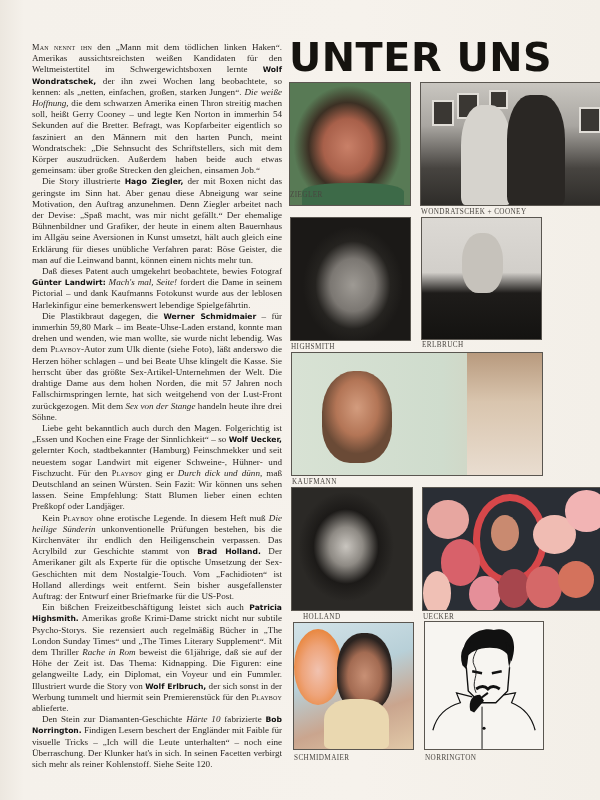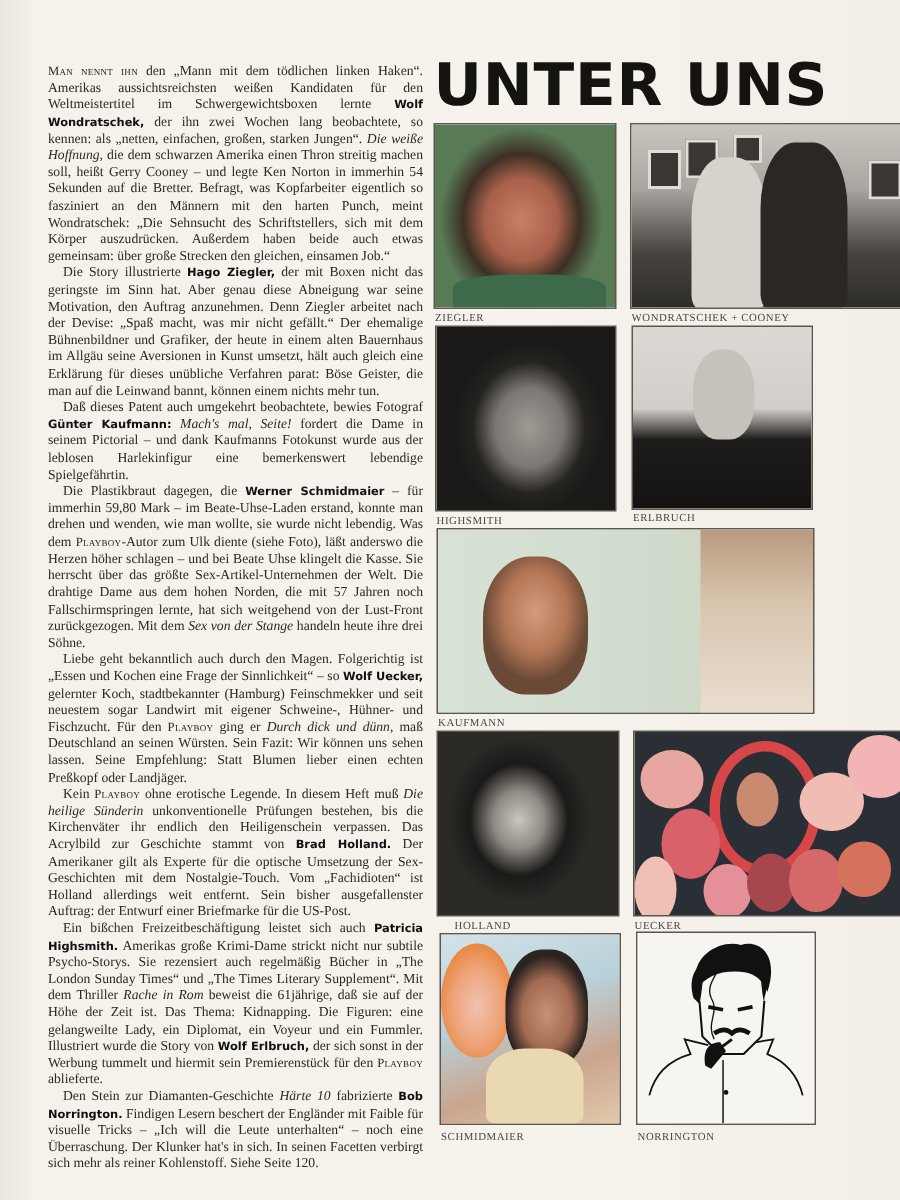--- a/index.html
+++ b/index.html
@@ -67,35 +67,35 @@
   .p-norr svg { position:absolute; inset:0; width:100%; height:100%; }
 </style>
 </head>
 <body>
 
 <div class="page">
 
   <div class="col-text" id="article">
       <p class="first"><span class="sc">Man nennt ihn</span><span> den „Mann mit dem tödlichen linken Haken“. Amerikas aussichtsreichsten weißen Kandidaten für den Weltmeistertitel im Schwergewichtsboxen lernte </span><span class="name">Wolf Wondratschek,</span><span> der ihn zwei Wochen lang beobachtete, so kennen: als „netten, einfachen, großen, starken Jungen“. </span><span class="it">Die weiße Hoffnung,</span><span> die dem schwarzen Amerika einen Thron streitig machen soll, heißt Gerry Cooney – und legte Ken Norton in immerhin 54 Sekunden auf die Bretter. Befragt, was Kopfarbeiter eigentlich so fasziniert an den Männern mit den harten Punch, meint Wondratschek: „Die Sehnsucht des Schriftstellers, sich mit dem Körper auszudrücken. Außerdem haben beide auch etwas gemeinsam: über große Strecken den gleichen, einsamen Job.“</span></p>
       <p><span>Die Story illustrierte </span><span class="name">Hago Ziegler,</span><span> der mit Boxen nicht das geringste im Sinn hat. Aber genau diese Abneigung war seine Motivation, den Auftrag anzunehmen. Denn Ziegler arbeitet nach der Devise: „Spaß macht, was mir nicht gefällt.“ Der ehemalige Bühnenbildner und Grafiker, der heute in einem alten Bauernhaus im Allgäu seine Aversionen in Kunst umsetzt, hält auch gleich eine Erklärung für dieses unübliche Verfahren parat: Böse Geister, die man auf die Leinwand bannt, können einem nichts mehr tun.</span></p>
-      <p><span>Daß dieses Patent auch umgekehrt beobachtete, bewies Fotograf </span><span class="name">Günter Kaufmann:</span><span> </span><span class="it">Mach's mal, Seite!</span><span> fordert die Dame in seinem Pictorial – und dank Kaufmanns Fotokunst wurde aus der leblosen Harlekinfigur eine bemerkenswert lebendige Spielgefährtin.</span></p>
+      <p><span>Daß dieses Patent auch umgekehrt beobachtete, bewies Fotograf </span><span class="name">Günter Landwirt:</span><span> </span><span class="it">Mach's mal, Seite!</span><span> fordert die Dame in seinem Pictorial – und dank Kaufmanns Fotokunst wurde aus der leblosen Harlekinfigur eine bemerkenswert lebendige Spielgefährtin.</span></p>
       <p><span>Die Plastikbraut dagegen, die </span><span class="name">Werner Schmidmaier</span><span> – für immerhin 59,80 Mark – im Beate-Uhse-Laden erstand, konnte man drehen und wenden, wie man wollte, sie wurde nicht lebendig. Was dem </span><span class="sc">Playboy</span><span>-Autor zum Ulk diente (siehe Foto), läßt anderswo die Herzen höher schlagen – und bei Beate Uhse klingelt die Kasse. Sie herrscht über das größte Sex-Artikel-Unternehmen der Welt. Die drahtige Dame aus dem hohen Norden, die mit 57 Jahren noch Fallschirmspringen lernte, hat sich weitgehend von der Lust-Front zurückgezogen. Mit dem </span><span class="it">Sex von der Stange</span><span> handeln heute ihre drei Söhne.</span></p>
       <p><span>Liebe geht bekanntlich auch durch den Magen. Folgerichtig ist „Essen und Kochen eine Frage der Sinnlichkeit“ – so </span><span class="name">Wolf Uecker,</span><span> gelernter Koch, stadtbekannter (Hamburg) Feinschmekker und seit neuestem sogar Landwirt mit eigener Schweine-, Hühner- und Fischzucht. Für den </span><span class="sc">Playboy</span><span> ging er </span><span class="it">Durch dick und dünn,</span><span> maß Deutschland an seinen Würsten. Sein Fazit: Wir können uns sehen lassen. Seine Empfehlung: Statt Blumen lieber einen echten Preßkopf oder Landjäger.</span></p>
       <p><span>Kein </span><span class="sc">Playboy</span><span> ohne erotische Legende. In diesem Heft muß </span><span class="it">Die heilige Sünderin</span><span> unkonventionelle Prüfungen bestehen, bis die Kirchenväter ihr endlich den Heiligenschein verpassen. Das Acrylbild zur Geschichte stammt von </span><span class="name">Brad Holland.</span><span> Der Amerikaner gilt als Experte für die optische Umsetzung der Sex-Geschichten mit dem Nostalgie-Touch. Vom „Fachidioten“ ist Holland allerdings weit entfernt. Sein bisher ausgefallenster Auftrag: der Entwurf einer Briefmarke für die US-Post.</span></p>
       <p><span>Ein bißchen Freizeitbeschäftigung leistet sich auch </span><span class="name">Patricia Highsmith.</span><span> Amerikas große Krimi-Dame strickt nicht nur subtile Psycho-Storys. Sie rezensiert auch regelmäßig Bücher in „The London Sunday Times“ und „The Times Literary Supplement“. Mit dem Thriller </span><span class="it">Rache in Rom</span><span> beweist die 61jährige, daß sie auf der Höhe der Zeit ist. Das Thema: Kidnapping. Die Figuren: eine gelangweilte Lady, ein Diplomat, ein Voyeur und ein Fummler. Illustriert wurde die Story von </span><span class="name">Wolf Erlbruch,</span><span> der sich sonst in der Werbung tummelt und hiermit sein Premierenstück für den </span><span class="sc">Playboy</span><span> ablieferte.</span></p>
       <p><span>Den Stein zur Diamanten-Geschichte </span><span class="it">Härte 10</span><span> fabrizierte </span><span class="name">Bob Norrington.</span><span> Findigen Lesern beschert der Engländer mit Faible für visuelle Tricks – „Ich will die Leute unterhalten“ – noch eine Überraschung. Der Klunker hat's in sich. In seinen Facetten verbirgt sich mehr als reiner Kohlenstoff. Siehe Seite 120.</span></p>
     </div>
 
   <div class="title">UNTER UNS</div>
 
   <div class="photo p-ziegler" style="left:289px;top:82px;width:122px;height:124px;">
     <div class="ph-fill"></div>
       <div class="shirt"></div>
   </div>
-  <div class="caption" style="left:290px;top:208px;">ZIEGLER</div>
+  <div class="caption" style="left:290px;top:191px;">ZIEGLER</div>
 
   <div class="photo p-wond" style="left:420px;top:82px;width:182px;height:124px;">
     <div class="ph-fill"></div>
     <div class="frame" style="left:6%;top:14%;"></div>
     <div class="frame" style="left:20%;top:8%;"></div>
     <div class="frame" style="left:38%;top:6%;width:8%;height:12%;"></div>
     <div class="frame" style="left:88%;top:20%;"></div>
     <div class="fig1"></div>
       <div class="fig2"></div>
   </div>

